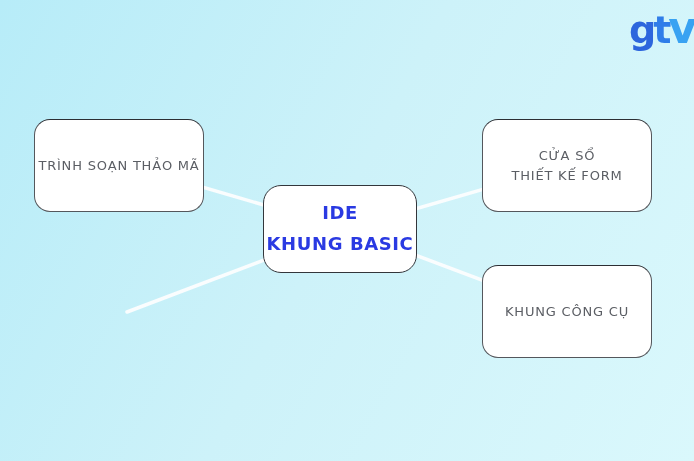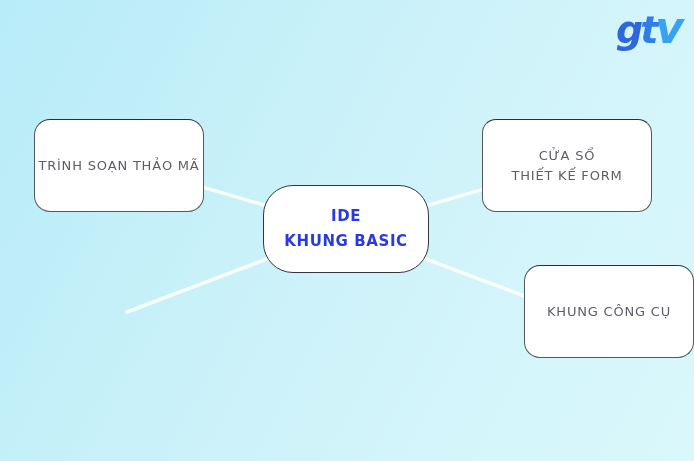--- a/index.html
+++ b/index.html
@@ -33,40 +33,39 @@
     align-items: center;
     justify-content: center;
     text-align: center;
     color: #5b5e64;
     font-size: 13px;
     letter-spacing: 0.8px;
     line-height: 1.5;
     box-sizing: border-box;
   }
   .node-top-left     { left: 34px;  top: 119px; width: 170px; height: 93px; }
-  .node-top-right    { left: 482px; top: 119px; width: 170px; height: 93px; border-radius: 14px; }
+  .node-top-right    { left: 482px; top: 119px; width: 170px; height: 93px; }
   .node-bottom-left  { left: 42px;  top: 265px; width: 170px; height: 93px; }
-  .node-bottom-right { left: 482px; top: 265px; width: 170px; height: 93px; margin-left: 42px; }
+  .node-bottom-right { left: 482px; top: 265px; width: 170px; height: 93px; }
   .node-center {
-    left: 263px; top: 185px; width: 166px; height: 88px;
+    left: 263px; top: 185px; width: 154px; height: 88px;
     border: 1.5px solid #33363b;
-    border-radius: 30px;
+    border-radius: 18px;
     color: #2a3ae2;
     font-weight: bold;
-    font-size: 15px;
+    font-size: 18px;
     letter-spacing: 0.6px;
     line-height: 1.7;
   }
   .node span { display: block; }
   .logo {
     position: absolute;
     top: 2px;
-    right: 13px;
+    right: 0;
     font-weight: bold;
-    font-style: italic;
     font-size: 38px;
     letter-spacing: -3px;
     user-select: none;
     text-align: right;
   }
   .logo .lg { color: #2d66dd; }
   .logo .lt { color: #2f7de9; }
   .logo .lv { color: #38a2f2; font-size: 44px; }
 </style>
 </head>

